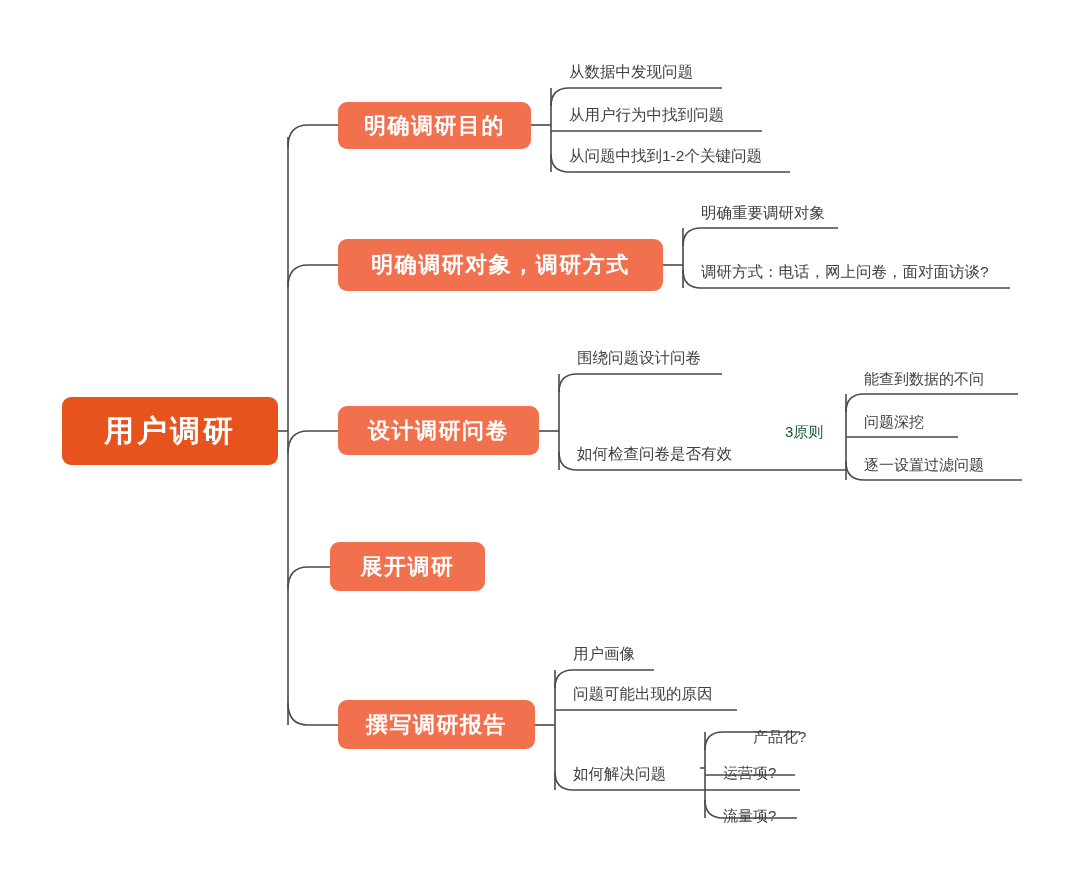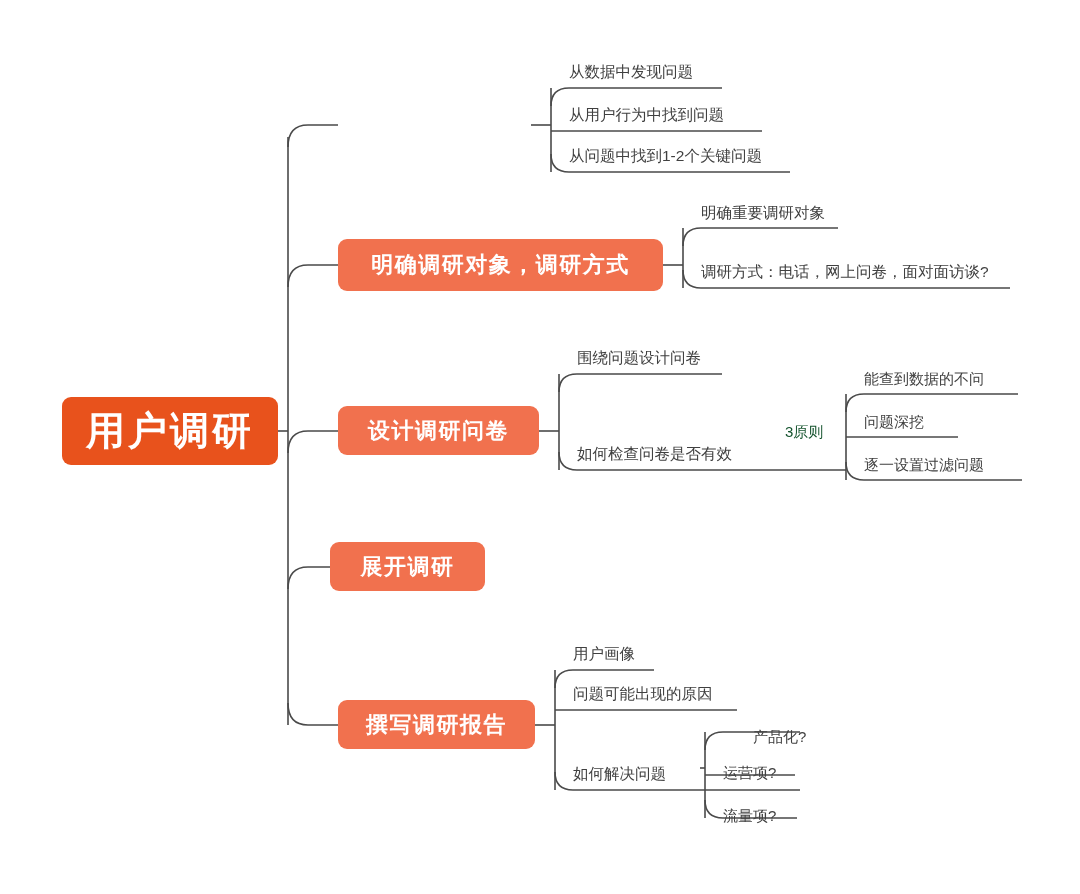--- a/index.html
+++ b/index.html
@@ -35,21 +35,21 @@
     color: #ffffff;
     font-weight: bold;
     display: flex;
     align-items: center;
     justify-content: center;
     white-space: nowrap;
     letter-spacing: 1px;
   }
   .node-root {
     background: #e8521c;
-    font-size: 39px;
+    font-size: 30px;
     letter-spacing: 3px;
   }
   .node-branch {
     background: #f1714e;
     font-size: 22px;
     letter-spacing: 1.5px;
   }
   .leaf {
     position: absolute;
     color: #404040;
@@ -126,20 +126,23 @@
       <path d="M705 732 V818"></path>
       <path d="M705 775 H795"></path>
       <path d="M705 800 Q705 818 723 818 H797"></path>
     </g>
   </svg>
 
   <div class="node node-root" style="left:62px; top:397px; width:216px; height:68px;">
     <span>用户调研</span>
   </div>
 
+  <div class="node node-branch" style="left:338px; top:102px; width:193px; height:47px;">
+    <span>明确调研目的</span>
+  </div>
   <div class="leaf" style="left:569px; top:64px;">从数据中发现问题</div>
   <div class="leaf" style="left:569px; top:107px;">从用户行为中找到问题</div>
   <div class="leaf" style="left:569px; top:148px;">从问题中找到1-2个关键问题</div>
 
   <div class="node node-branch" style="left:338px; top:239px; width:325px; height:52px;">
     <span>明确调研对象，调研方式</span>
   </div>
   <div class="leaf" style="left:701px; top:205px;">明确重要调研对象</div>
   <div class="leaf" style="left:701px; top:264px;">调研方式：电话，网上问卷，面对面访谈?</div>
 

